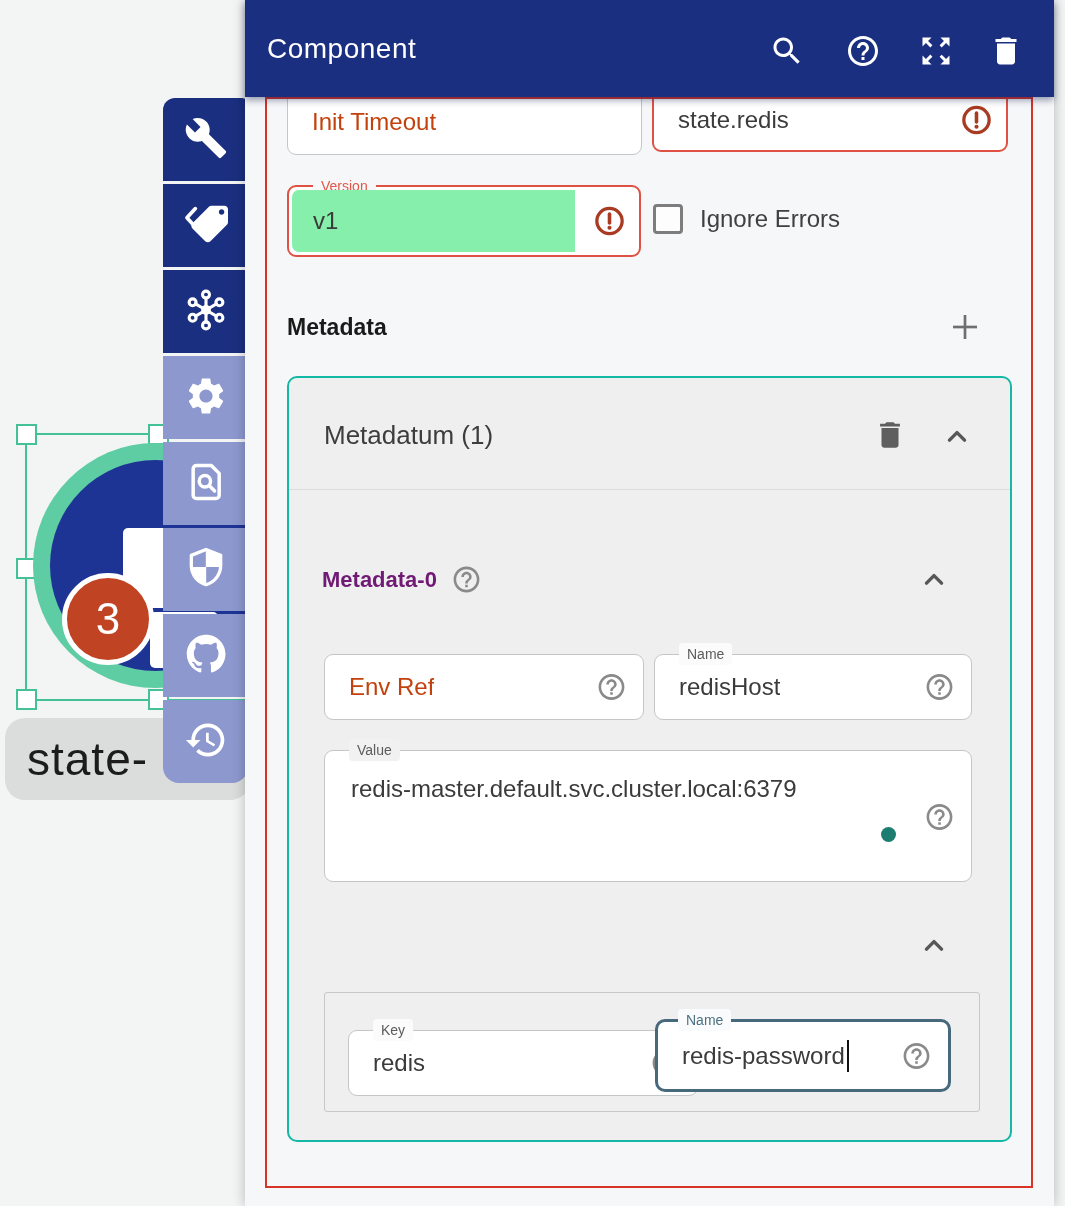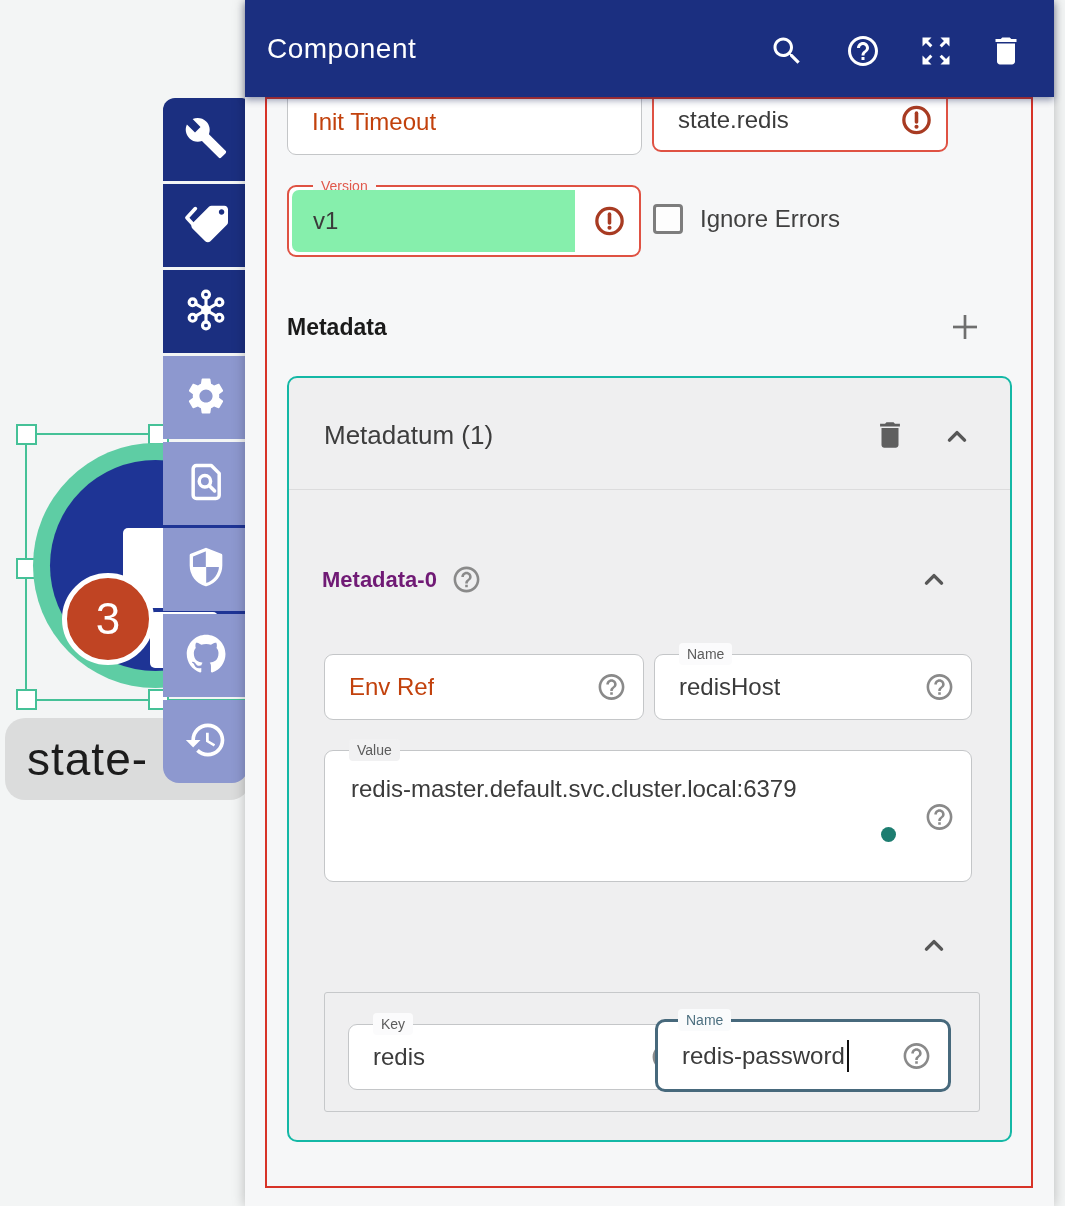--- a/index.html
+++ b/index.html
@@ -66,21 +66,21 @@
   .field { position:absolute; background:#fff; border:1.5px solid #c4c6c8; border-radius:9px;
            display:flex; align-items:center; font-size:24px; color:#3b3b3b; }
   .field .val { margin-left:24px; white-space:nowrap; overflow:hidden; }
   .placeholder { color:#c2410c; }
   .err-field { border:2px solid #df5243; }
   .chip { position:absolute; top:-12px; left:24px; font-size:14px; color:#5c5c5c;
           background:#f1f1f2; padding:0 8px; border-radius:4px; line-height:22px; }
   .err-chip { color:#e0584b; background:#f6f7f8; }
 
   .f-init { left:42px; top:88px; width:355px; height:67px; z-index:20; }
-  .f-type { left:407px; top:88px; width:296px; height:64px; z-index:20; }
+  .f-type { left:407px; top:88px; width:356px; height:64px; z-index:20; }
   .f-version { left:42px; top:185px; width:354px; height:72px; z-index:20; }
   .autofill { position:absolute; left:3px; top:3px; bottom:3px; right:64px;
               background:#86efac; border-radius:7px 0 0 7px; display:flex; align-items:center; }
   .autofill .val { margin-left:21px; }
 
   .err-ico { position:absolute; right:13px; top:50%; transform:translateY(-50%);
              width:33px; height:33px; }
   .q-ico { position:absolute; right:16px; top:50%; transform:translateY(-50%);
            width:31px; height:31px; cursor:pointer; }
   .q-inline { width:31px; height:31px; margin-left:14px; cursor:pointer; flex:none; }
@@ -113,21 +113,21 @@
   .f-name { left:365px; top:276px; width:318px; height:66px; }
   .f-name .chip, .f-key .chip { background:#fbfbfc; }
   .f-value{ left:35px;  top:372px; width:648px; height:132px; align-items:flex-start; }
   .f-value .val { margin-top:24px; margin-left:26px; }
   .f-value .q-ico { top:66px; }
   .dot { position:absolute; left:556px; top:76px; width:15px; height:15px;
          border-radius:50%; background:#1d7d70; }
 
   .inner-box { position:absolute; left:35px; top:614px; width:656px; height:120px;
                border:1.5px solid #c6c8ca; border-radius:3px; }
-  .f-key   { left:23px; top:31px; width:350px; height:66px; }
+  .f-key   { left:23px; top:37px; width:350px; height:66px; }
   .f-name2 { left:330px; top:26px; width:296px; height:73px; border:3.5px solid #47697c;
              border-radius:10px; }
   .f-name2 .chip { color:#4d7080; background:#fafbfc; top:-13px; left:20px; }
   .caret { width:2px; height:32px; background:#111; margin-left:2px; flex:none; }
 </style>
 </head>
 <body>
 
 <div class="stage">
 

